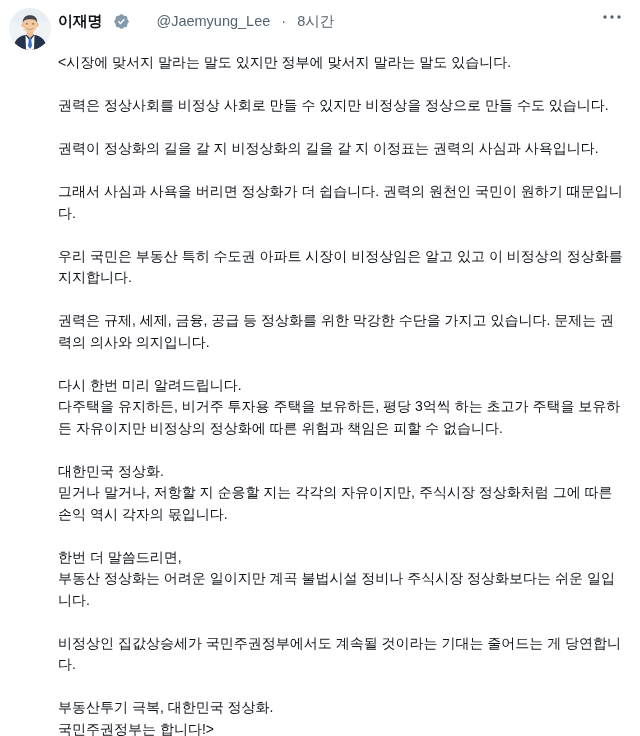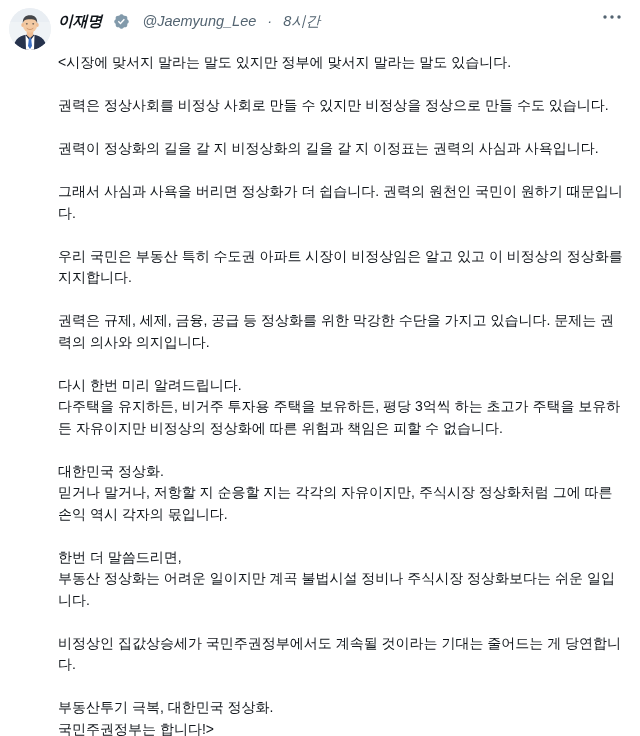--- a/index.html
+++ b/index.html
@@ -33,41 +33,40 @@
   .content-col {
     flex: 1 1 auto;
     min-width: 0;
   }
   .header-row {
     display: flex;
     align-items: center;
     gap: 10px;
     height: 22px;
     margin-top: 2px;
-    font-style: italic;
   }
   .display-name {
     font-weight: 700;
     font-size: 15px;
     color: #0f1419;
     letter-spacing: -0.2px;
     cursor: pointer;
   }
   .badge {
     width: 17px;
     height: 17px;
     flex: 0 0 auto;
     margin-left: 1px;
   }
   .handle, .sep, .time {
     font-size: 14.5px;
     color: #536471;
     white-space: nowrap;
   }
-  .handle { margin-left: 2px; cursor: pointer; }
+  .handle { margin-left: 16px; cursor: pointer; }
   .sep { padding: 0 1px; }
   .time { cursor: pointer; text-align: right; }
   .more-button {
     margin-left: auto;
     align-self: flex-start;
     margin-top: 2px;
     padding: 2px;
     border: none;
     background: transparent;
     cursor: pointer;

